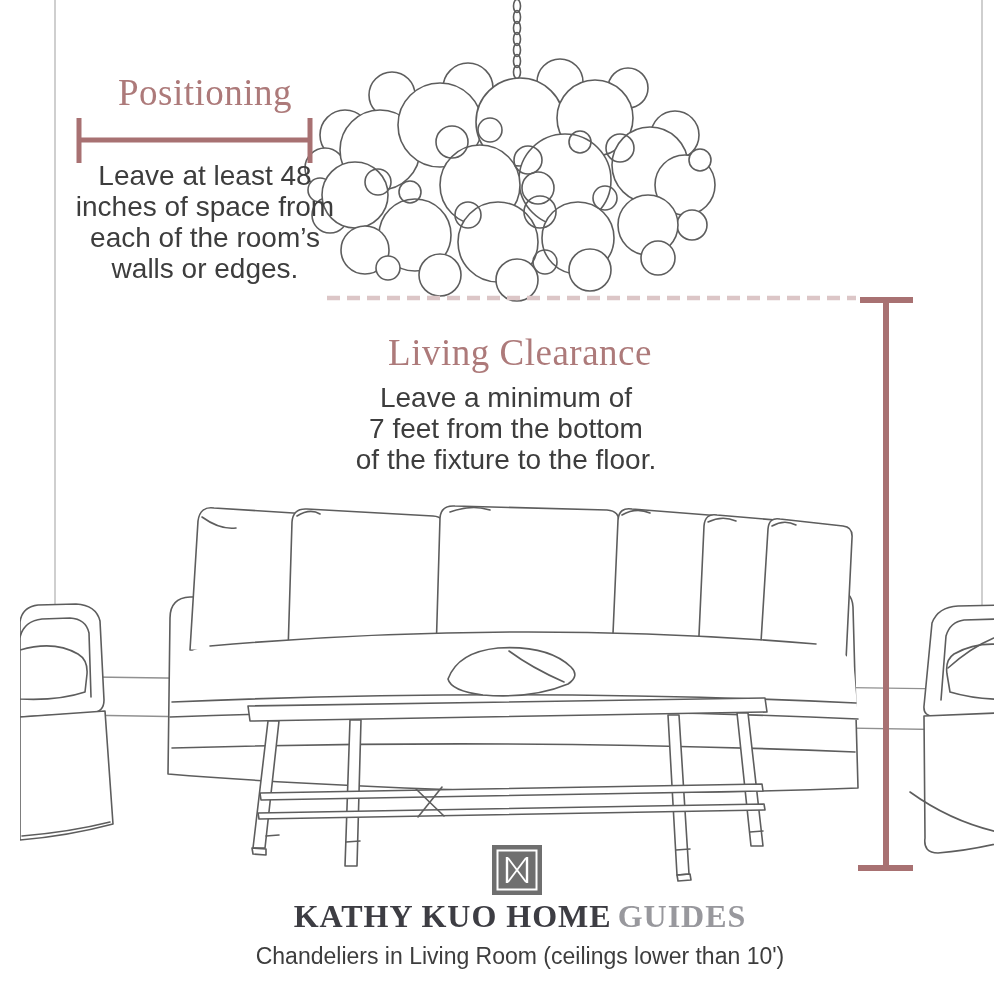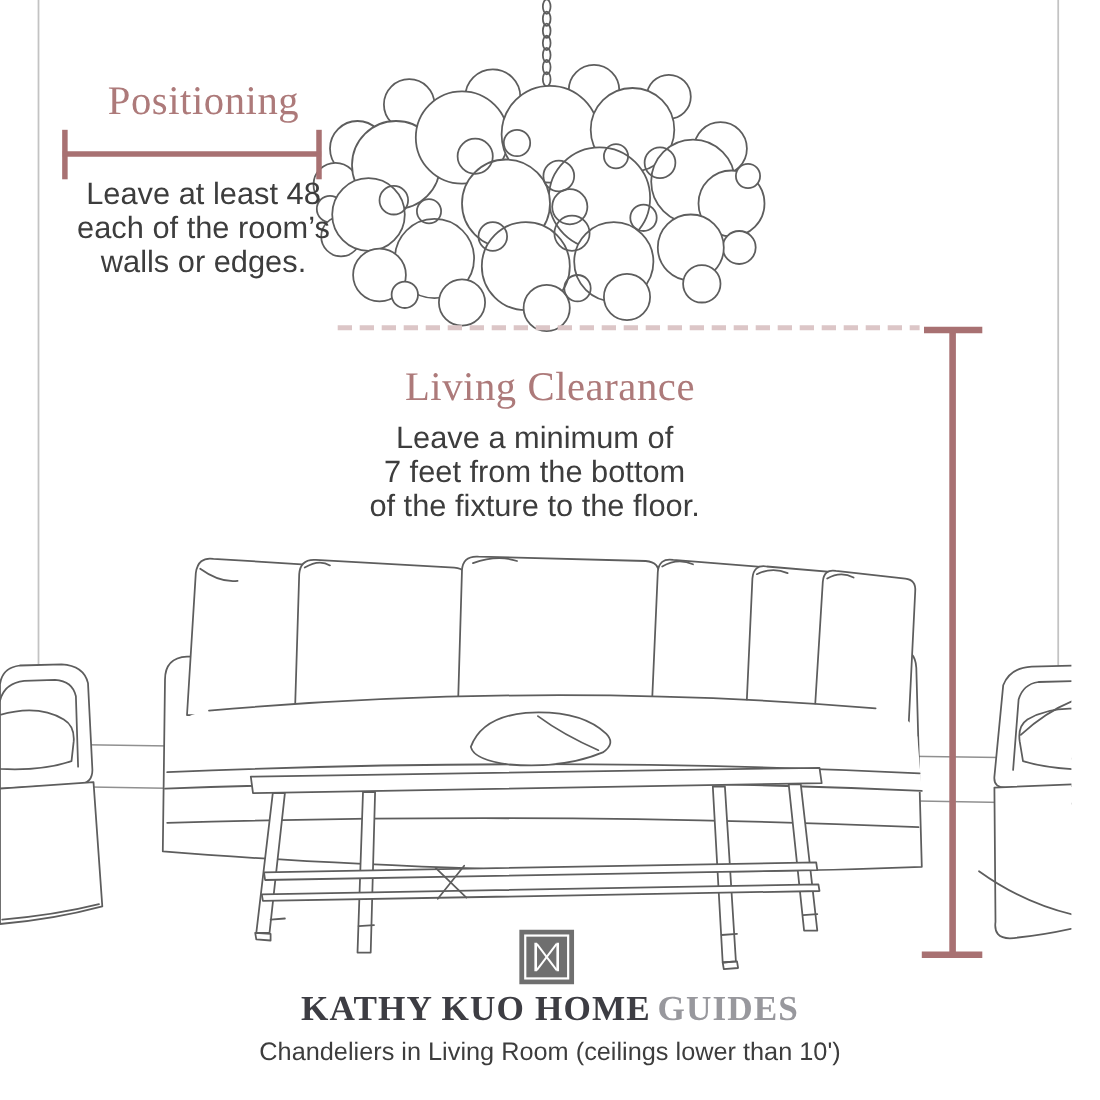--- a/index.html
+++ b/index.html
@@ -1,18 +1,19 @@
 <!DOCTYPE html>
 <html style="--accent-heading: #ad7a7a; --accent-line: #a87172; --accent-dash: #dcc6c7; --body-text: #3d3d3d; --brand-text: #3d3d43; --brand-guides: #98989d; --logo-gray: #6f6f6f; --sketch: #5d5d5d; --wall-line: #c3c3c3; --baseboard: #909090;"><head>
 <meta charset="utf-8">
 <style>
   html,body{margin:0;padding:0;background:#ffffff;}
   #canvas{
     position:relative;width:974px;height:1000px;background:#ffffff;overflow:hidden;
     font-family:"Liberation Sans", sans-serif;
+    margin-left:20px;
   }
   #scene{position:absolute;left:0;top:0;width:1000px;height:1000px;}
   .heading{
     position:absolute;text-align:center;
     font-family:"Liberation Serif", serif;
     color:var(--accent-heading,#ad7a7a);
     font-size:37px;font-weight:400;letter-spacing:.5px;line-height:1.05;
   }
   #pos-heading{left:30px;top:74px;width:310px;}
   #clr-heading{left:250px;top:334px;width:500px;}
@@ -191,20 +192,21 @@
     <g>
       <line class="measure" x1="866" y1="300" x2="866" y2="868" stroke-width="6"></line>
       <line class="measure" x1="840" y1="300" x2="893" y2="300" stroke-width="6"></line>
       <line class="measure" x1="838" y1="868" x2="893" y2="868" stroke-width="6"></line>
     </g>
   </svg>
 
   <div class="heading" id="pos-heading">Positioning</div>
   <div class="body-copy" id="pos-body">
     <div>Leave at least 48</div>
+    <div>inches of space from</div>
     <div>each of the room’s</div>
     <div>walls or edges.</div>
   </div>
 
   <div class="heading" id="clr-heading">Living Clearance</div>
   <div class="body-copy" id="clr-body">
     <div>Leave a minimum of</div>
     <div>7 feet from the bottom</div>
     <div>of the fixture to the floor.</div>
   </div>

